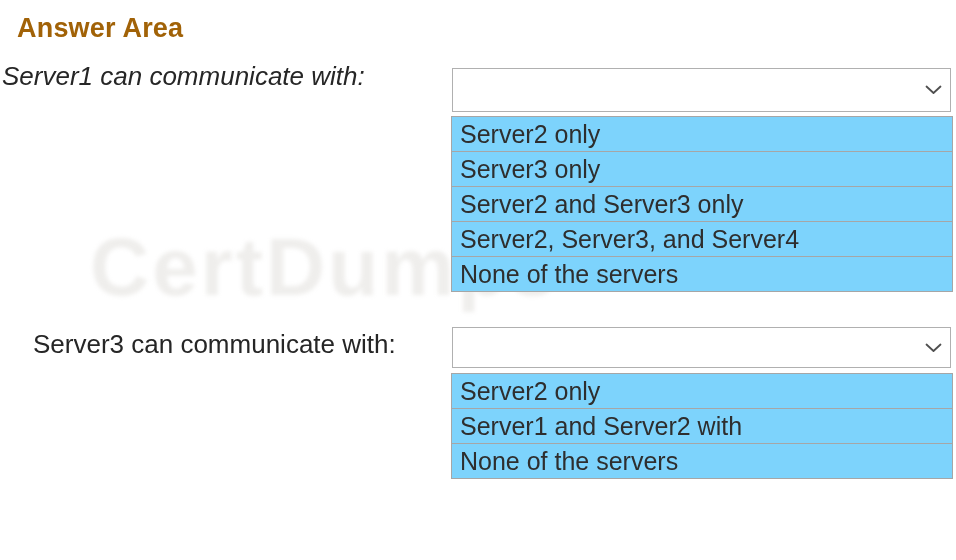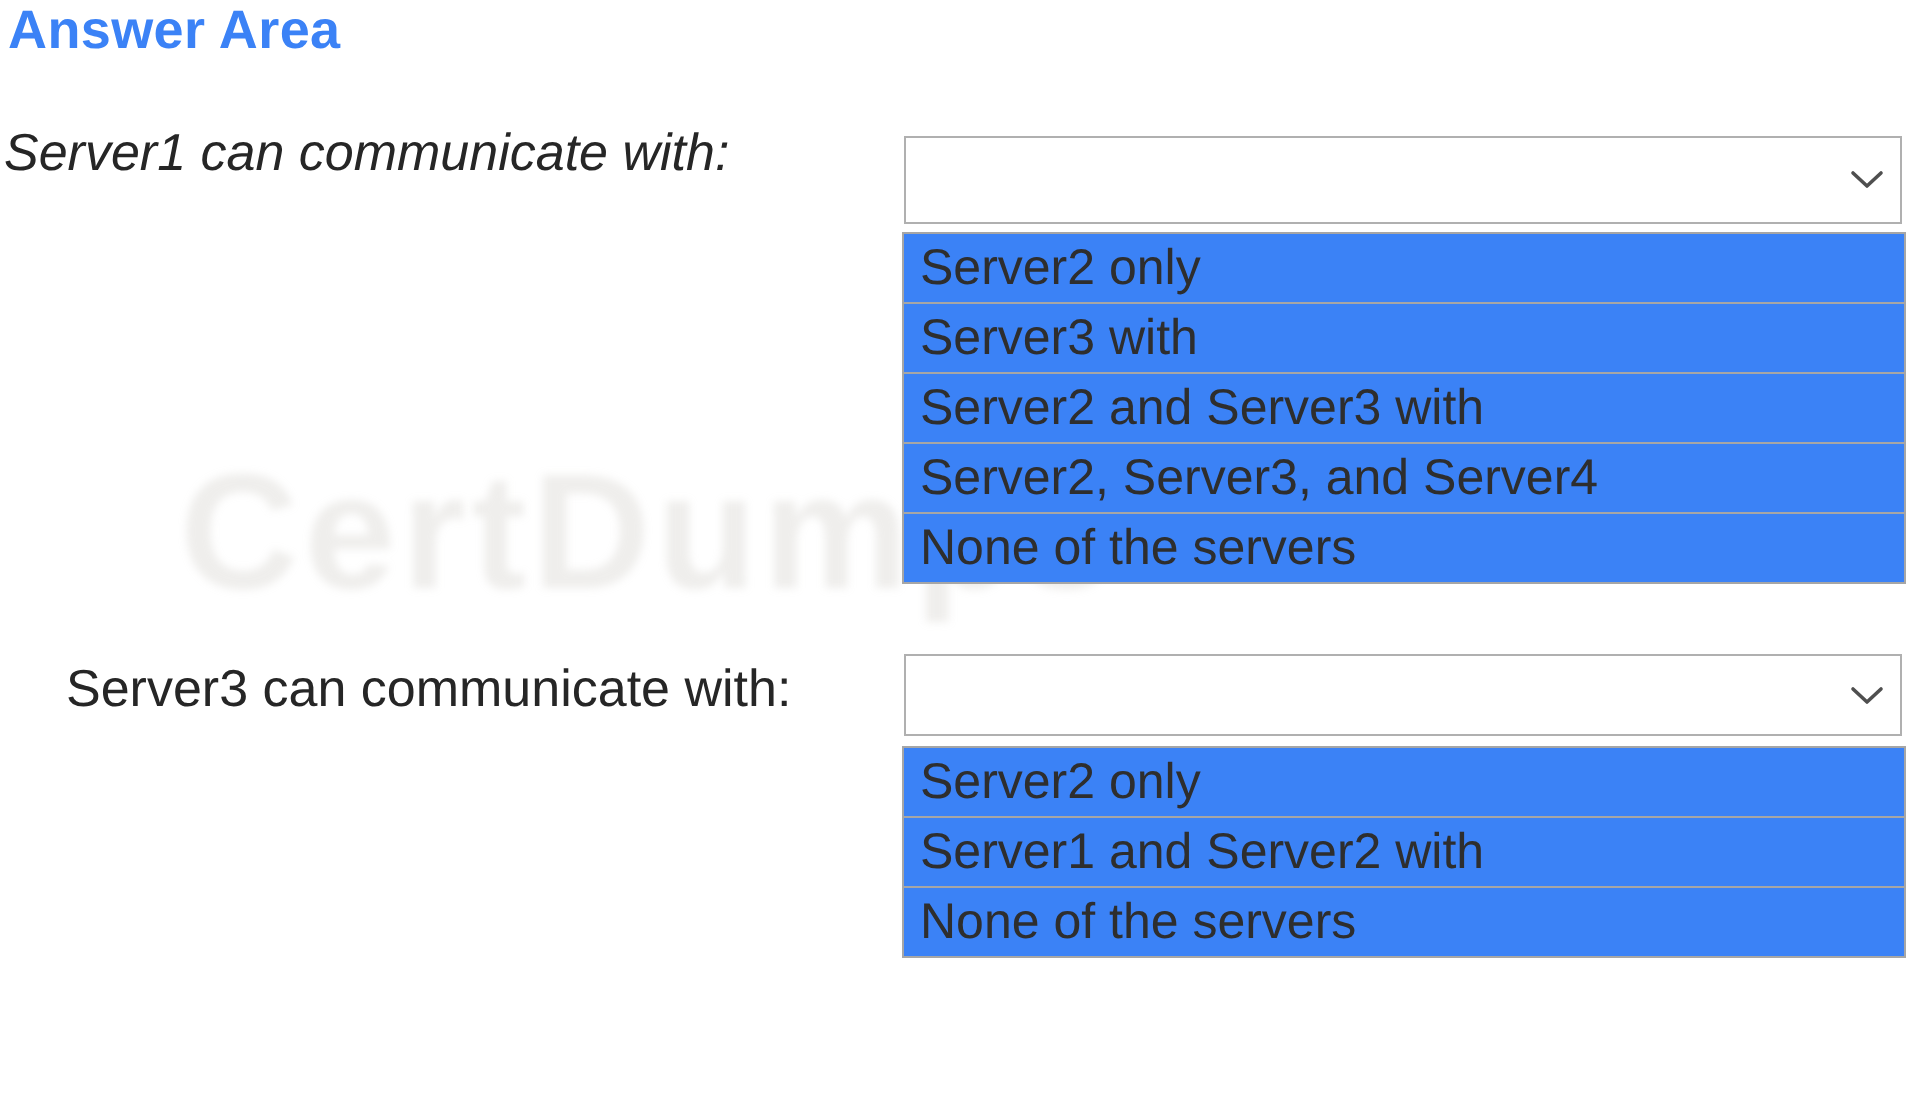--- a/index.html
+++ b/index.html
@@ -9,25 +9,25 @@
     height: 560px;
     background: #ffffff;
     overflow: hidden;
     font-family: "Liberation Sans", "DejaVu Sans", sans-serif;
     color: #2e2e2e;
   }
   .title {
     position: absolute;
     left: 4px;
     top: 0px;
-    margin: 0;
+    margin: 13px;
     font-size: 27px;
     line-height: 30px;
     font-weight: bold;
-    color: #3b82f6;
+    color: #a16207;
     letter-spacing: 0.2px;
   }
   .watermark {
     position: absolute;
     left: 90px;
     top: 220px;
     font-size: 82px;
     font-weight: bold;
     color: rgba(168, 160, 152, 0.18);
     letter-spacing: 3px;
@@ -75,21 +75,21 @@
     width: 502px;
     box-sizing: border-box;
   }
   .q1-options { top: 116px; }
   .q2-options { top: 373px; }
   .opt {
     box-sizing: border-box;
     height: 36px;
     margin-top: -1px;
     border: 1px solid #a6a6a6;
-    background: #3b82f6;
+    background: #7dd3fc;
     display: flex;
     align-items: center;
     padding-left: 8px;
     font-size: 25px;
     color: #2e2e2e;
     white-space: nowrap;
     overflow: hidden;
   }
   .opt:first-child { margin-top: 0; }
 </style>
@@ -108,22 +108,22 @@
     <span class="combo-value"></span>
     <span class="chevron">
       <svg width="17" height="10" viewBox="0 0 17 10" aria-hidden="true">
         <polyline points="1.5,1.5 8.5,8 15.5,1.5" fill="none" stroke="#4f4f4f" stroke-width="1.8" stroke-linecap="round" stroke-linejoin="round"></polyline>
       </svg>
     </span>
   </div>
 
   <div class="options q1-options">
     <div class="opt">Server2 only</div>
-    <div class="opt">Server3 with</div>
-    <div class="opt">Server2 and Server3 with</div>
+    <div class="opt">Server3 only</div>
+    <div class="opt">Server2 and Server3 only</div>
     <div class="opt">Server2, Server3, and Server4</div>
     <div class="opt">None of the servers</div>
   </div>
 
   <div class="q-label q2-label">Server3 can communicate with:</div>
 
   <div class="combobox q2-combo">
     <span class="combo-value"></span>
     <span class="chevron">
       <svg width="17" height="10" viewBox="0 0 17 10" aria-hidden="true">

